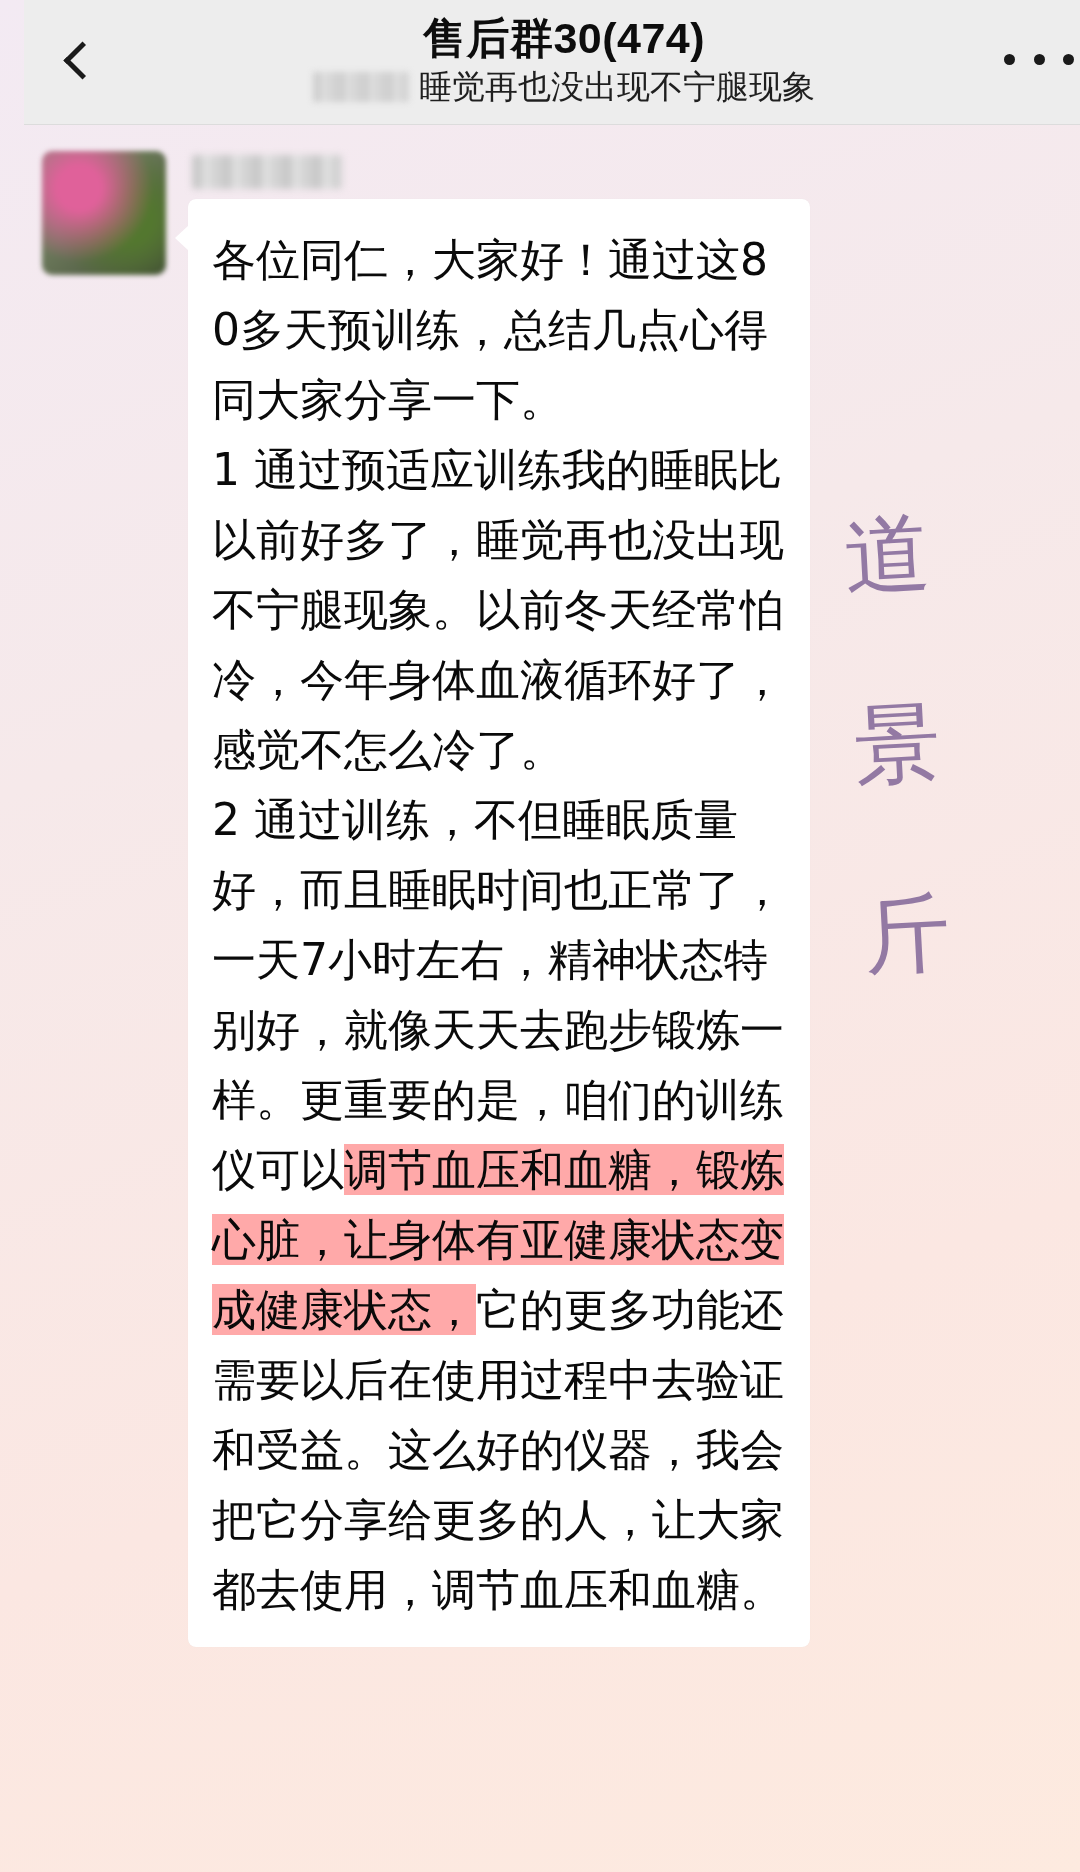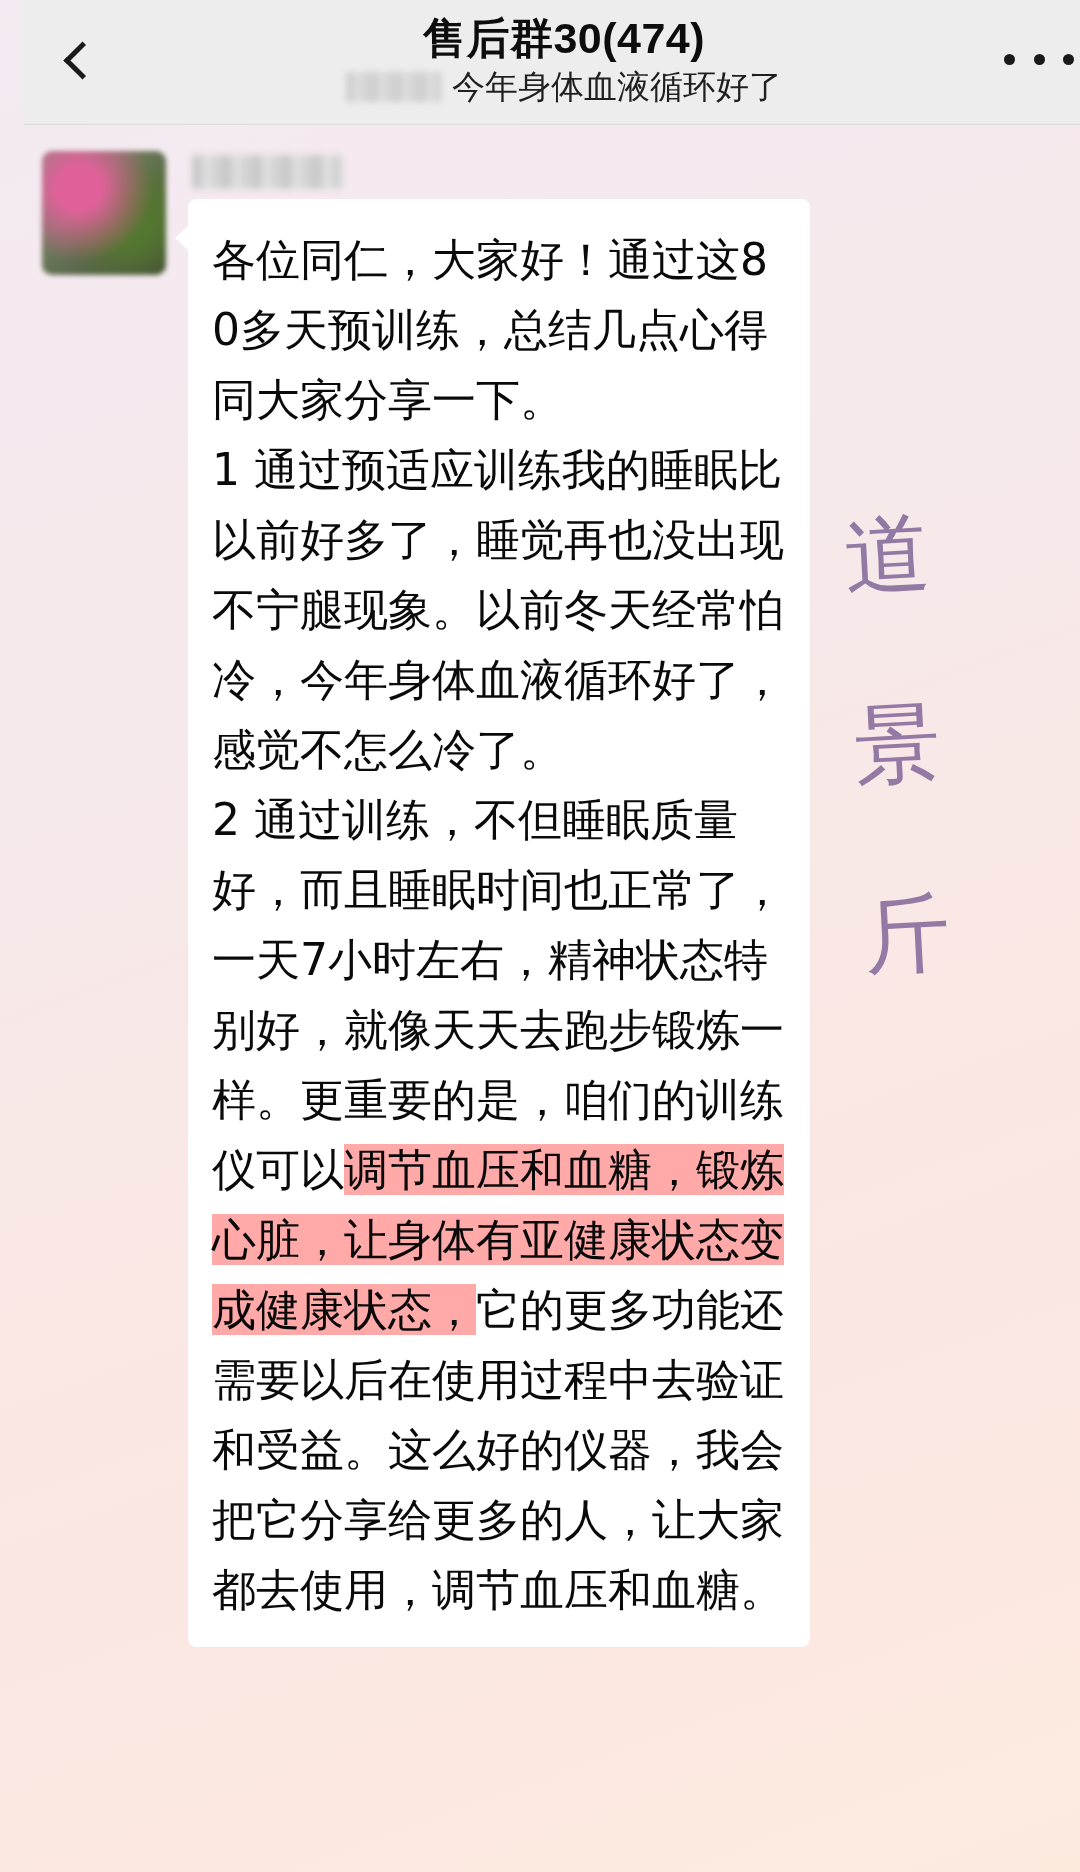--- a/index.html
+++ b/index.html
@@ -195,21 +195,21 @@
 <div class="screen">
 
   <div class="header">
     <div class="back-btn">
       <span class="chev"></span>
     </div>
     <div class="header-center">
       <div class="header-title">售后群30(474)</div>
       <div class="header-sub-wrap">
         <span class="name-blur"></span>
-        <span class="header-sub">今年身体血液循环好了</span>
+        <span class="header-sub">睡觉再也没出现不宁腿现象</span>
       </div>
     </div>
     <div class="more-btn">
       <i></i>
       <i></i>
       <i></i>
     </div>
   </div>
 
   <div class="chat">

